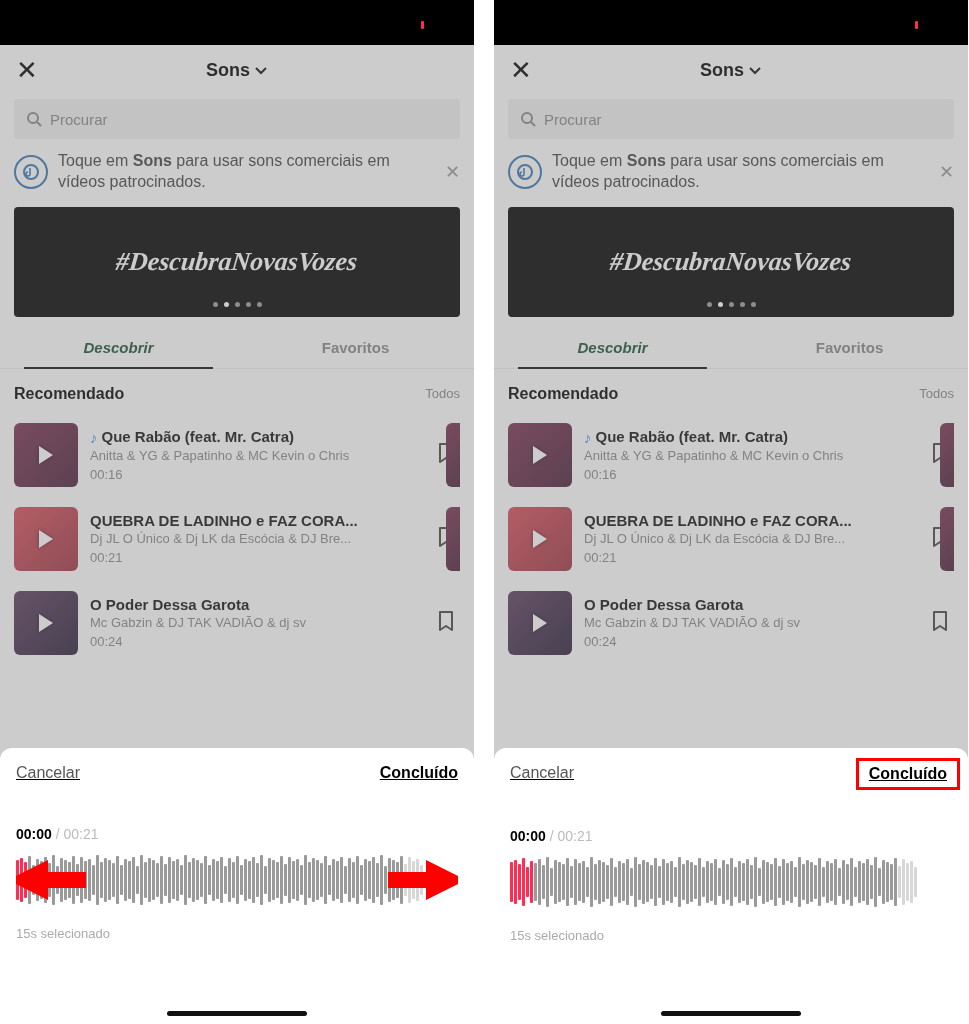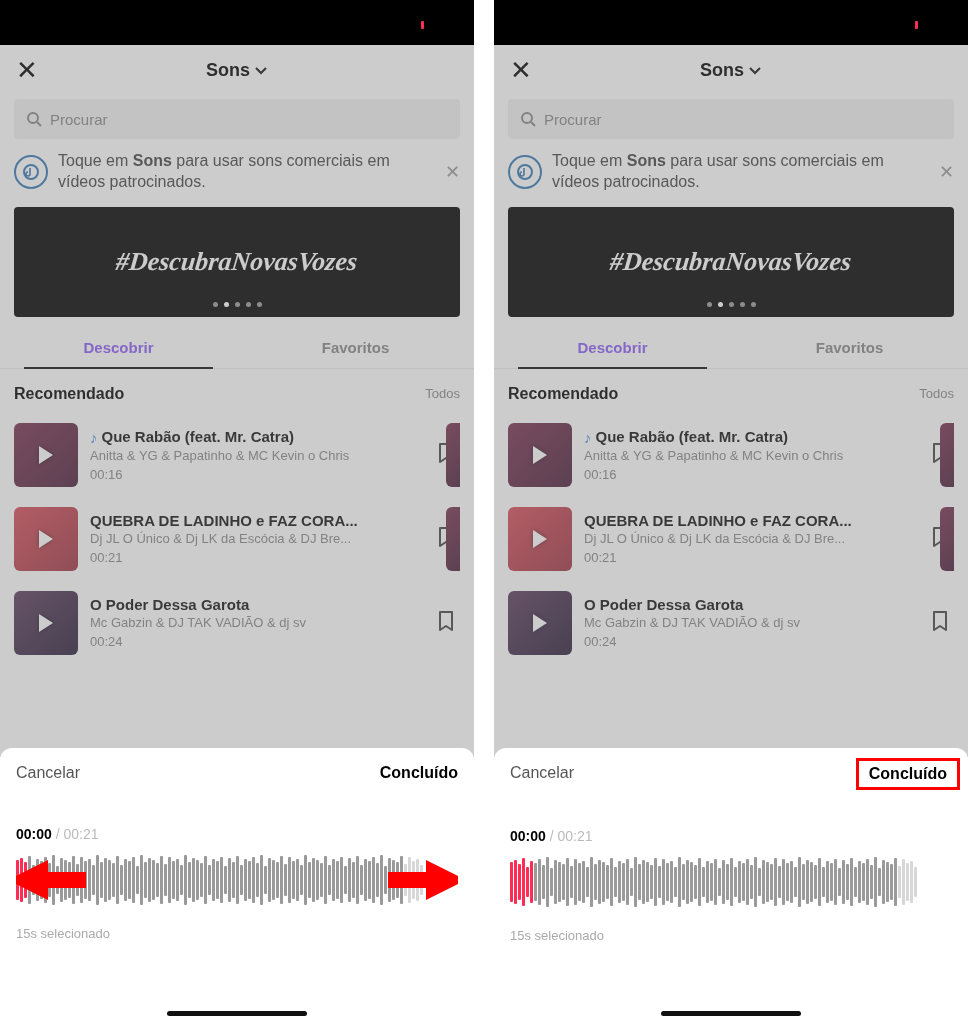--- a/index.html
+++ b/index.html
@@ -18,40 +18,40 @@
   .infobar .txt { font-size:16px; color:#444; line-height:1.3; }
   .infobar .txt b { font-weight:700; }
   .infobar .cls { color:#999; font-size:18px; }
   .banner { margin:0 14px 10px; height:110px; background:#000; border-radius:4px; display:flex; align-items:center; justify-content:center; overflow:hidden; position:relative; }
   .banner-text { color:#fff; font-size:26px; font-style:italic; font-weight:700; font-family:Georgia,serif; transform:skewX(-6deg); text-align:center; }
   .banner-dots { position:absolute; bottom:10px; left:0; right:0; display:flex; justify-content:center; gap:6px; }
   .banner-dots span { width:5px; height:5px; border-radius:50%; background:#999; }
   .banner-dots span.on { background:#fff; }
   .tabs { display:flex; border-bottom:1px solid #eee; }
   .tab { flex:1; text-align:center; padding:12px 0; font-size:15px; font-weight:600; color:#888; position:relative; }
-  .tab.on { color:#8b5cf6; }
+  .tab.on { color:#14532d;font-style:italic; }
   .tab.on::after { content:""; position:absolute; left:10%; right:10%; bottom:-1px; height:2px; background:#111; }
   .section-hd { display:flex; justify-content:space-between; align-items:center; padding:16px 14px 10px; }
   .section-hd .h { font-weight:700; font-size:16px; }
   .section-hd .all { font-size:13px; color:#888; }
   .list { padding:0 14px; }
   .song { display:flex; align-items:center; gap:12px; padding:10px 0; }
   .thumb { width:64px; height:64px; border-radius:6px; position:relative; display:flex; align-items:center; justify-content:center; flex:0 0 64px; }
   .thumb .play { width:0; height:0; border-left:14px solid #fff; border-top:9px solid transparent; border-bottom:9px solid transparent; filter:drop-shadow(0 0 2px rgba(0,0,0,.5)); }
   .song .meta { flex:1; overflow:hidden; }
   .song .t { font-size:15px; font-weight:600; color:#111; white-space:nowrap; overflow:hidden; text-overflow:ellipsis; }
   .song .a { font-size:13px; color:#888; white-space:nowrap; overflow:hidden; text-overflow:ellipsis; margin-top:2px; }
   .song .d { font-size:13px; color:#888; margin-top:4px; }
   .song .bk { flex:0 0 24px; }
   .note-ic { display:inline-block; margin-right:4px; color:#4292e8; vertical-align:-1px; }
   .partial-right { position:absolute; right:0; width:14px; height:64px; border-radius:6px 0 0 6px; background:linear-gradient(135deg,#7a3050,#4a1f3a); }
 
   
   .sheet { position:absolute; left:0; right:0; bottom:0; height:276px; background:#fff; z-index:10; border-radius:12px 12px 0 0; padding:16px 16px 0; }
-  .sheet-hd { display:flex; justify-content:space-between; font-size:16px; }
+  .sheet-hd { display:flex; justify-content:space-between; font-size:16px;text-decoration:underline; }
   .sheet-hd .cancel { color:#555; }
   .sheet-hd .done { font-weight:700; }
   .done-box { border:3px solid #ff0000; padding:4px 10px; margin:-6px -8px; }
   .timeline-time { margin-top:44px; font-size:14px; font-weight:600; }
   .timeline-time .dur { color:#bbb; font-weight:400; }
   .wave { margin-top:10px; height:56px; display:flex; align-items:center; gap:1px; overflow:hidden; }
   .wave .bar { width:3px; background:#9a9a9a; border-radius:1px; }
   .wave .bar.red { background:#ff2d55; }
   .wave .bar.fade { opacity:0.4; }
   .sel-label { margin-top:18px; font-size:13px; color:#aaa; }

